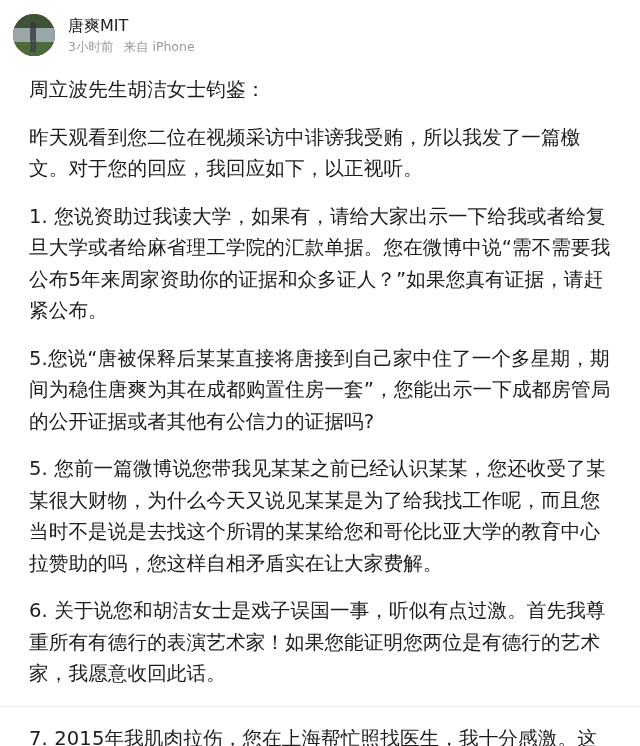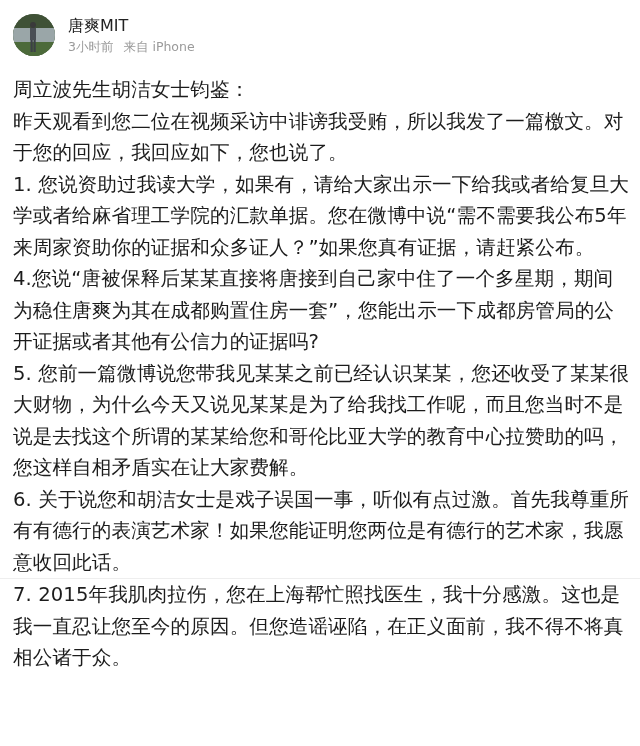--- a/index.html
+++ b/index.html
@@ -44,21 +44,21 @@
       top: 39px;
       font-size: 12.5px;
       color: #9a9a9a;
       line-height: 16px;
     }
     .post-meta span + span { margin-left: 6px; margin-top: 32px; }
     .post-body {
       padding: 0 10px 0 13px;
     }
     .para {
-      margin: 0;
+      margin: 16px;
       font-size: 19.6px;
       line-height: 31.5px;
       letter-spacing: 0.1px;
       color: #1c1c1c;
     }
     .greeting { margin-top: 4px; }
     .seam {
       height: 1px;
       background: #eeeeee;
       margin: 0 -10px 0 -13px;
@@ -83,22 +83,22 @@
     </div>
     <div class="author-name">唐爽MIT</div>
     <div class="post-meta">
       <span>3小时前</span>
       <span>来自 iPhone</span>
     </div>
   </div>
 
   <div class="post-body">
     <p class="para greeting">周立波先生胡洁女士钧鉴：</p>
-    <p class="para">昨天观看到您二位在视频采访中诽谤我受贿，所以我发了一篇檄文。对于您的回应，我回应如下，您也说了。</p>
+    <p class="para">昨天观看到您二位在视频采访中诽谤我受贿，所以我发了一篇檄文。对于您的回应，我回应如下，以正视听。</p>
     <p class="para">1. 您说资助过我读大学，如果有，请给大家出示一下给我或者给复旦大学或者给麻省理工学院的汇款单据。您在微博中说“需不需要我公布5年来周家资助你的证据和众多证人？”如果您真有证据，请赶紧公布。</p>
-    <p class="para">4.您说“唐被保释后某某直接将唐接到自己家中住了一个多星期，期间为稳住唐爽为其在成都购置住房一套”，您能出示一下成都房管局的公开证据或者其他有公信力的证据吗?</p>
+    <p class="para">5.您说“唐被保释后某某直接将唐接到自己家中住了一个多星期，期间为稳住唐爽为其在成都购置住房一套”，您能出示一下成都房管局的公开证据或者其他有公信力的证据吗?</p>
     <p class="para">5. 您前一篇微博说您带我见某某之前已经认识某某，您还收受了某某很大财物，为什么今天又说见某某是为了给我找工作呢，而且您当时不是说是去找这个所谓的某某给您和哥伦比亚大学的教育中心拉赞助的吗，您这样自相矛盾实在让大家费解。</p>
     <p class="para">6. 关于说您和胡洁女士是戏子误国一事，听似有点过激。首先我尊重所有有德行的表演艺术家！如果您能证明您两位是有德行的艺术家，我愿意收回此话。</p>
     <div class="seam"></div>
     <p class="para">7. 2015年我肌肉拉伤，您在上海帮忙照找医生，我十分感激。这也是我一直忍让您至今的原因。但您造谣诬陷，在正义面前，我不得不将真相公诸于众。</p>
 
   </div>
 </div>
 
 </body></html>

